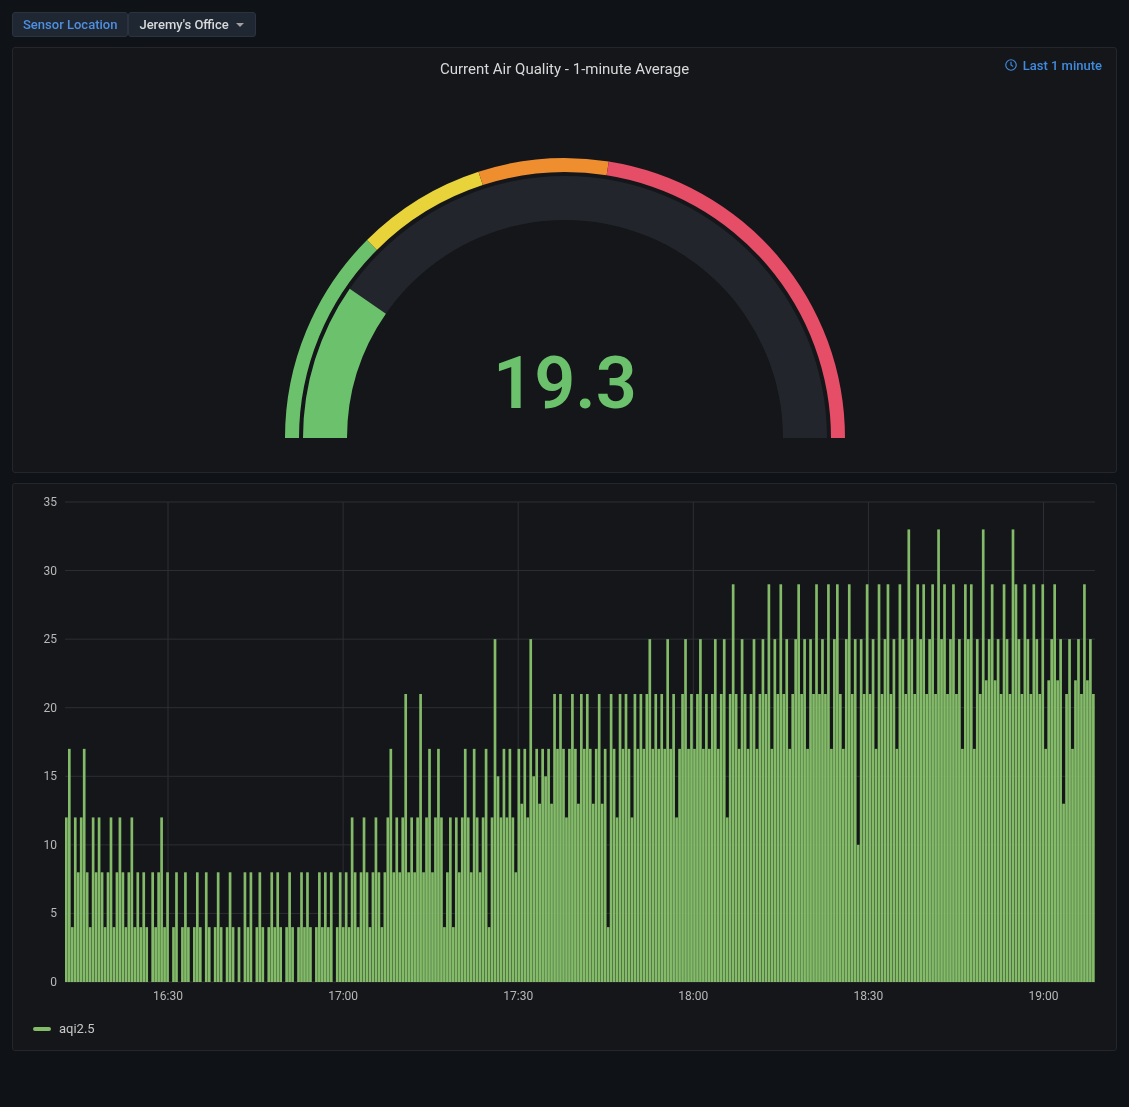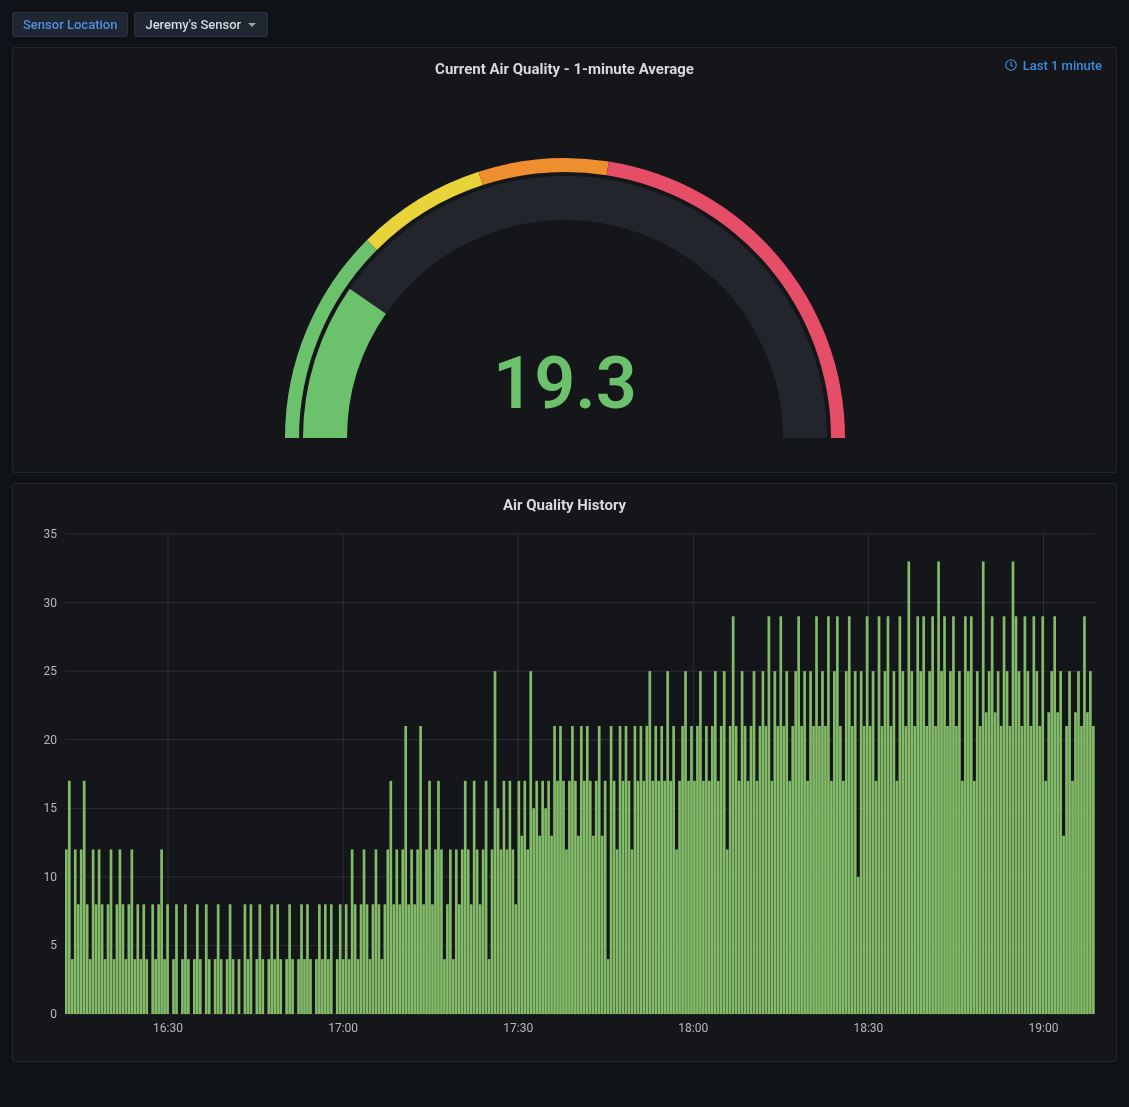--- a/index.html
+++ b/index.html
@@ -5,34 +5,34 @@
   * { box-sizing: border-box; }
   html, body {
     margin: 0; padding: 0;
     background: #0f1217;
     color: #d8d9da;
     font-family: -apple-system, BlinkMacSystemFont, "Segoe UI", Roboto, Helvetica, Arial, sans-serif;
     font-size: 14px;
     width: 1129px;
   }
   .page { padding: 12px; }
-  .filter-row { display: flex; gap: 6px; align-items: center; margin-bottom: 10px; }
+  .filter-row { display: flex; align-items: center; margin-bottom: 10px; }
   .chip {
     display: inline-flex; align-items: center; gap: 6px;
     background: #1f2733; border: 1px solid #2c3240; color: #4f8fe0;
     padding: 4px 10px; border-radius: 3px; font-size: 13px; font-weight: 500;
     cursor: pointer;
   }
   .chip.selected { color: #d8d9da; }
   .chip svg { width: 10px; height: 10px; fill: #a0a0a0; }
   .panel {
     background: #141619; border: 1px solid #24262b; border-radius: 3px;
     margin-bottom: 10px; position: relative; padding: 8px 12px 14px 12px;
   }
-  .panel-title { text-align: center; font-size: 15px; color: #d8d9da; font-weight: 700; margin: 4px 0 10px 0; }
+  .panel-title { text-align: center; font-size: 15px; color: #d8d9da; font-weight: 400; margin: 4px 0 10px 0; }
   .timerange {
     position: absolute; top: 10px; right: 14px; color: #3f8be0;
     display: flex; align-items: flex-start; gap: 5px; font-size: 13px; font-weight: 500; cursor: pointer;
   }
   .gauge-wrap { display: flex; justify-content: center; align-items: center; }
   .gauge-value {
     font-size: 72px; font-weight: 600; fill: #6cc26c; text-anchor: middle;
     font-family: inherit;
   }
   .legend { display: flex; align-items: center; gap: 8px; padding: 6px 0 0 8px; font-size: 13px; color: #c7c7c7; }
@@ -44,21 +44,21 @@
 </head>
 <body>
 
 <div class="page">
 
   <div class="filter-row">
     <div class="chip">
       <span>Sensor Location</span>
     </div>
     <div class="chip selected">
-      <span>Jeremy's Sensor</span>
+      <span>Jeremy's Office</span>
       <svg viewBox="0 0 10 10">
           <path d="M1 3 L5 7 L9 3 Z"></path>
         </svg>
     </div>
   </div>
 
   <div class="panel">
     <div class="timerange">
       <svg width="14" height="14" viewBox="0 0 24 24">
         <circle cx="12" cy="12" r="9" fill="none" stroke="#3f8be0" stroke-width="2"></circle>
@@ -76,21 +76,20 @@
             <path d="M 263.47524157501476 83.70417543735698 A 280 280 0 0 1 393.8016502112647 73.44726463336144 L 391.61156770070147 87.2749014016934 A 266 266 0 0 0 267.801479496264 97.01896666548913 Z" fill="#ef8e2f"></path>
             <path d="M 393.8016502112647 73.44726463336144 A 280 280 0 0 1 630 350 L 616 350 A 266 266 0 0 0 391.61156770070147 87.2749014016934 Z" fill="#e64d67"></path>
             <path d="M 88 349.99999999999994 A 262 262 0 0 1 134.70244093904745 200.69842243835586 L 170.8592829187494 225.7719698151205 A 218 218 0 0 0 132 350 Z" fill="#6cc26c"></path>
           </g>
         <text id="gauge-value-text" class="gauge-value" x="350" y="320">19.3</text>
       </svg>
     </div>
   </div>
 
   <div class="panel">
-    <div class="panel-title">Air Quality History</div>
     <svg id="history-svg" width="1080" height="520">
         <g class="grid">
           <line x1="40" x2="1070" y1="490" y2="490"></line>
           <line x1="40" x2="1070" y1="421.42857142857144" y2="421.42857142857144"></line>
           <line x1="40" x2="1070" y1="352.8571428571429" y2="352.8571428571429"></line>
           <line x1="40" x2="1070" y1="284.28571428571433" y2="284.28571428571433"></line>
           <line x1="40" x2="1070" y1="215.71428571428572" y2="215.71428571428572"></line>
           <line x1="40" x2="1070" y1="147.1428571428571" y2="147.1428571428571"></line>
           <line x1="40" x2="1070" y1="78.57142857142861" y2="78.57142857142861"></line>
           <line x1="40" x2="1070" y1="10" y2="10"></line>
@@ -442,15 +441,19 @@
           <rect x="1046.18" y="256.86" width="2.68" height="233.14"></rect>
           <rect x="1049.16" y="188.29" width="2.68" height="301.71"></rect>
           <rect x="1052.14" y="147.14" width="2.68" height="342.86"></rect>
           <rect x="1055.12" y="202.00" width="2.68" height="288.00"></rect>
           <rect x="1058.09" y="92.29" width="2.68" height="397.71"></rect>
           <rect x="1061.07" y="188.29" width="2.68" height="301.71"></rect>
           <rect x="1064.05" y="147.14" width="2.68" height="342.86"></rect>
           <rect x="1067.02" y="202.00" width="2.68" height="288.00"></rect>
         </g>
       </svg>
+    <div class="legend">
+      <span class="swatch"></span>
+      <span>aqi2.5</span>
+    </div>
   </div>
 
 </div>
 
 </body></html>

